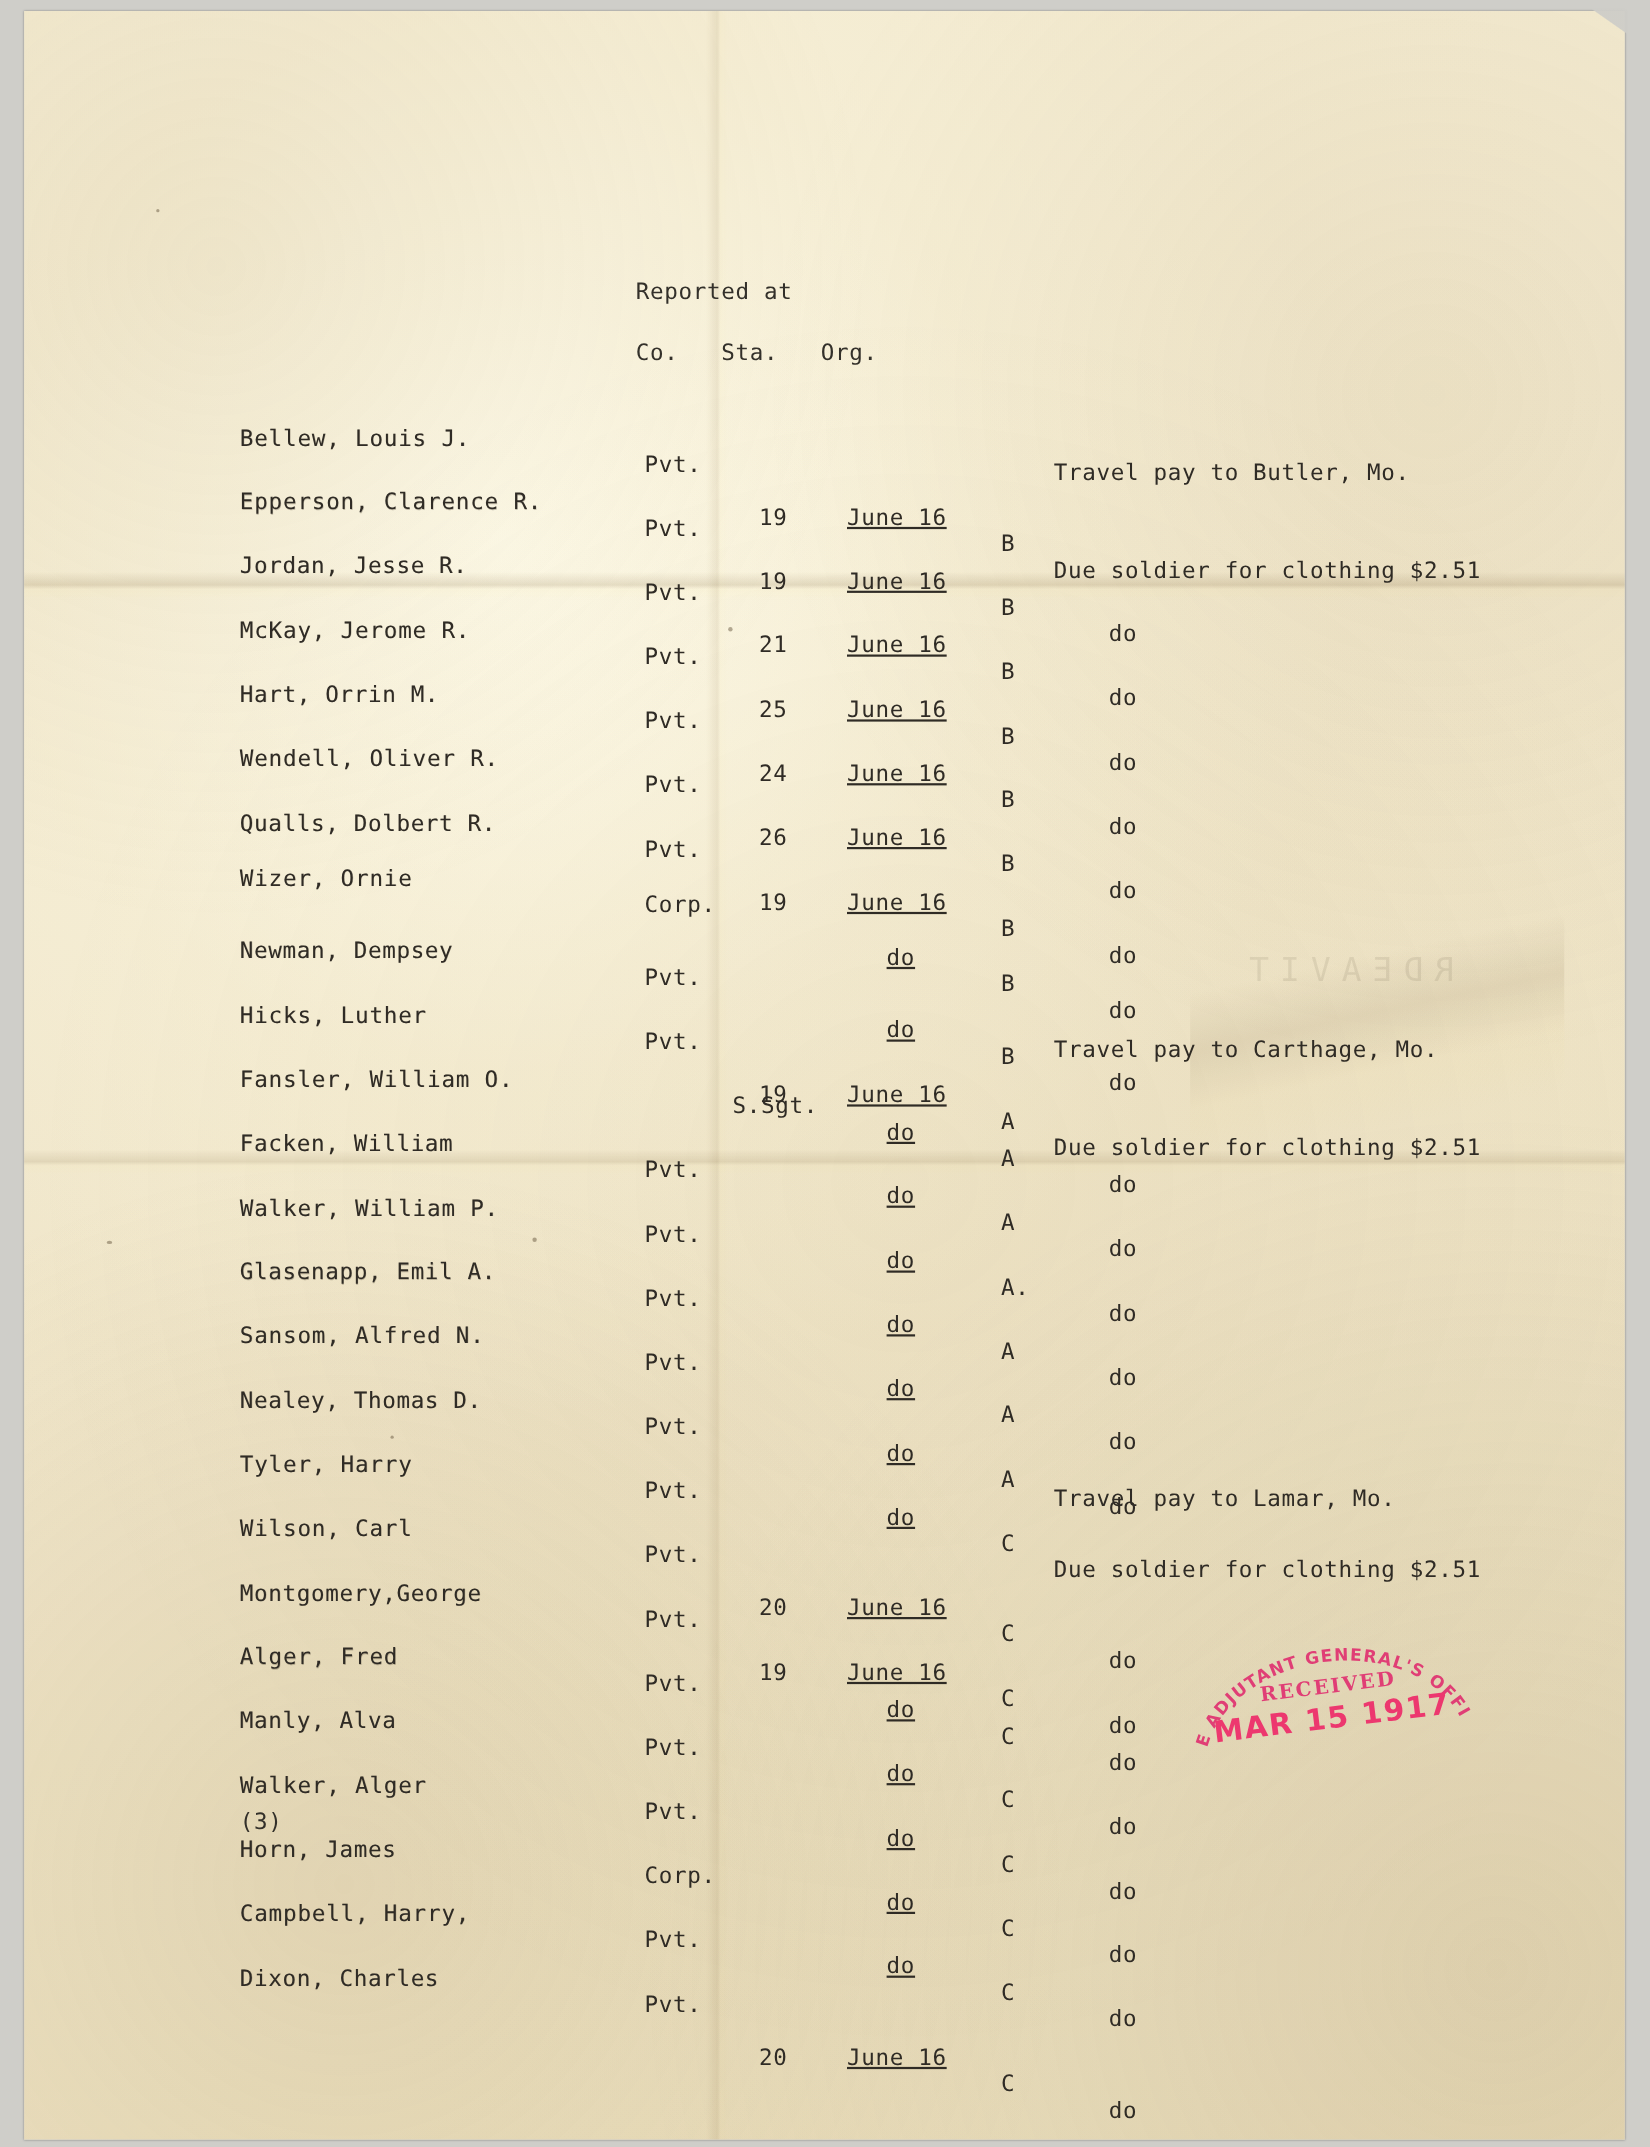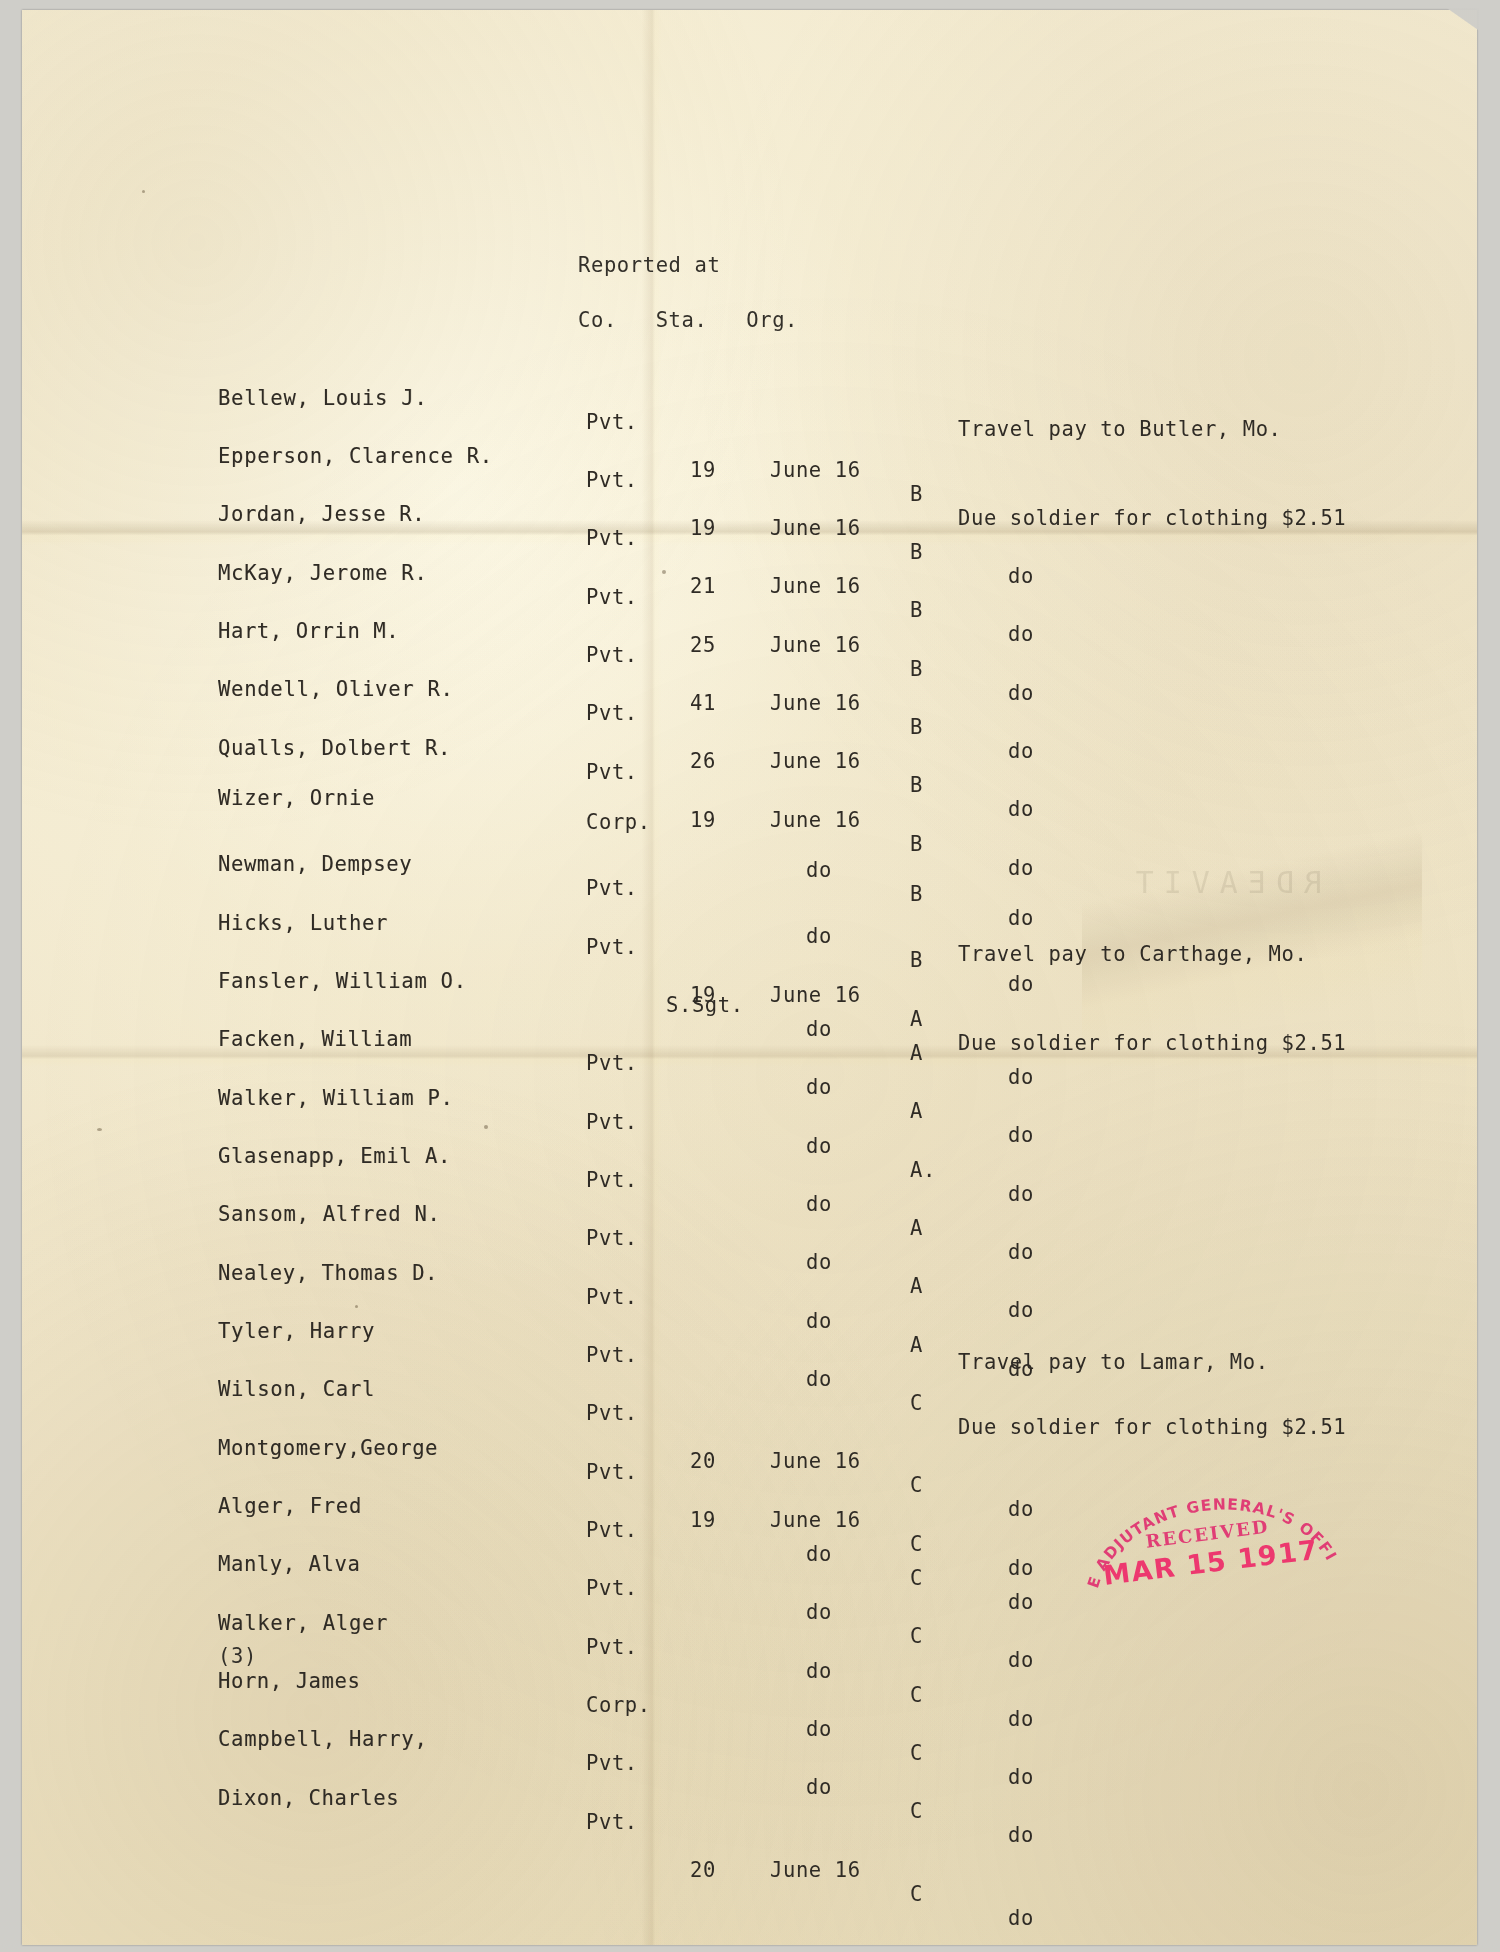--- a/index.html
+++ b/index.html
@@ -104,21 +104,21 @@
   .row {
     position: absolute;
     left: 196px;
     white-space: pre;
     height: 30px;
     color: #2f2b25;
   }
   .row .c-name  { position: absolute; left: 0;    white-space: pre; }
   .row .c-rank  { position: absolute; left: 368px; white-space: pre; }
   .row .c-sta   { position: absolute; left: 472px; white-space: pre; margin-top: 24px; }
-  .row .c-org   { position: absolute; left: 552px; white-space: pre; }
+  .row .c-org   { position: absolute; left: 552px; white-space: pre; text-decoration: underline; }
   .row .c-co    { position: absolute; left: 692px; white-space: pre; }
   .row .c-note  { position: absolute; left: 740px; white-space: pre; }
 
   .subnote {
     position: absolute;
     left: 196px;
     white-space: pre;
     color: #2f2b25;
   }
   .subnote span { position: absolute; left: 740px; white-space: pre; }
@@ -265,21 +265,21 @@
         <span class="c-rank">Pvt.</span>
         <span class="c-sta">25</span>
         <span class="c-org">June 16</span>
         <span class="c-co">B</span>
         <span class="c-note" style="left:790px">do</span>
       </div>
 
       <div class="row" style="top:585px">
         <span class="c-name">Hart, Orrin M.</span>
         <span class="c-rank">Pvt.</span>
-        <span class="c-sta">41</span>
+        <span class="c-sta">24</span>
         <span class="c-org">June 16</span>
         <span class="c-co">B</span>
         <span class="c-note" style="left:790px">do</span>
       </div>
 
       <div class="row" style="top:643px">
         <span class="c-name">Wendell, Oliver R.</span>
         <span class="c-rank">Pvt.</span>
         <span class="c-sta">26</span>
         <span class="c-org">June 16</span>

